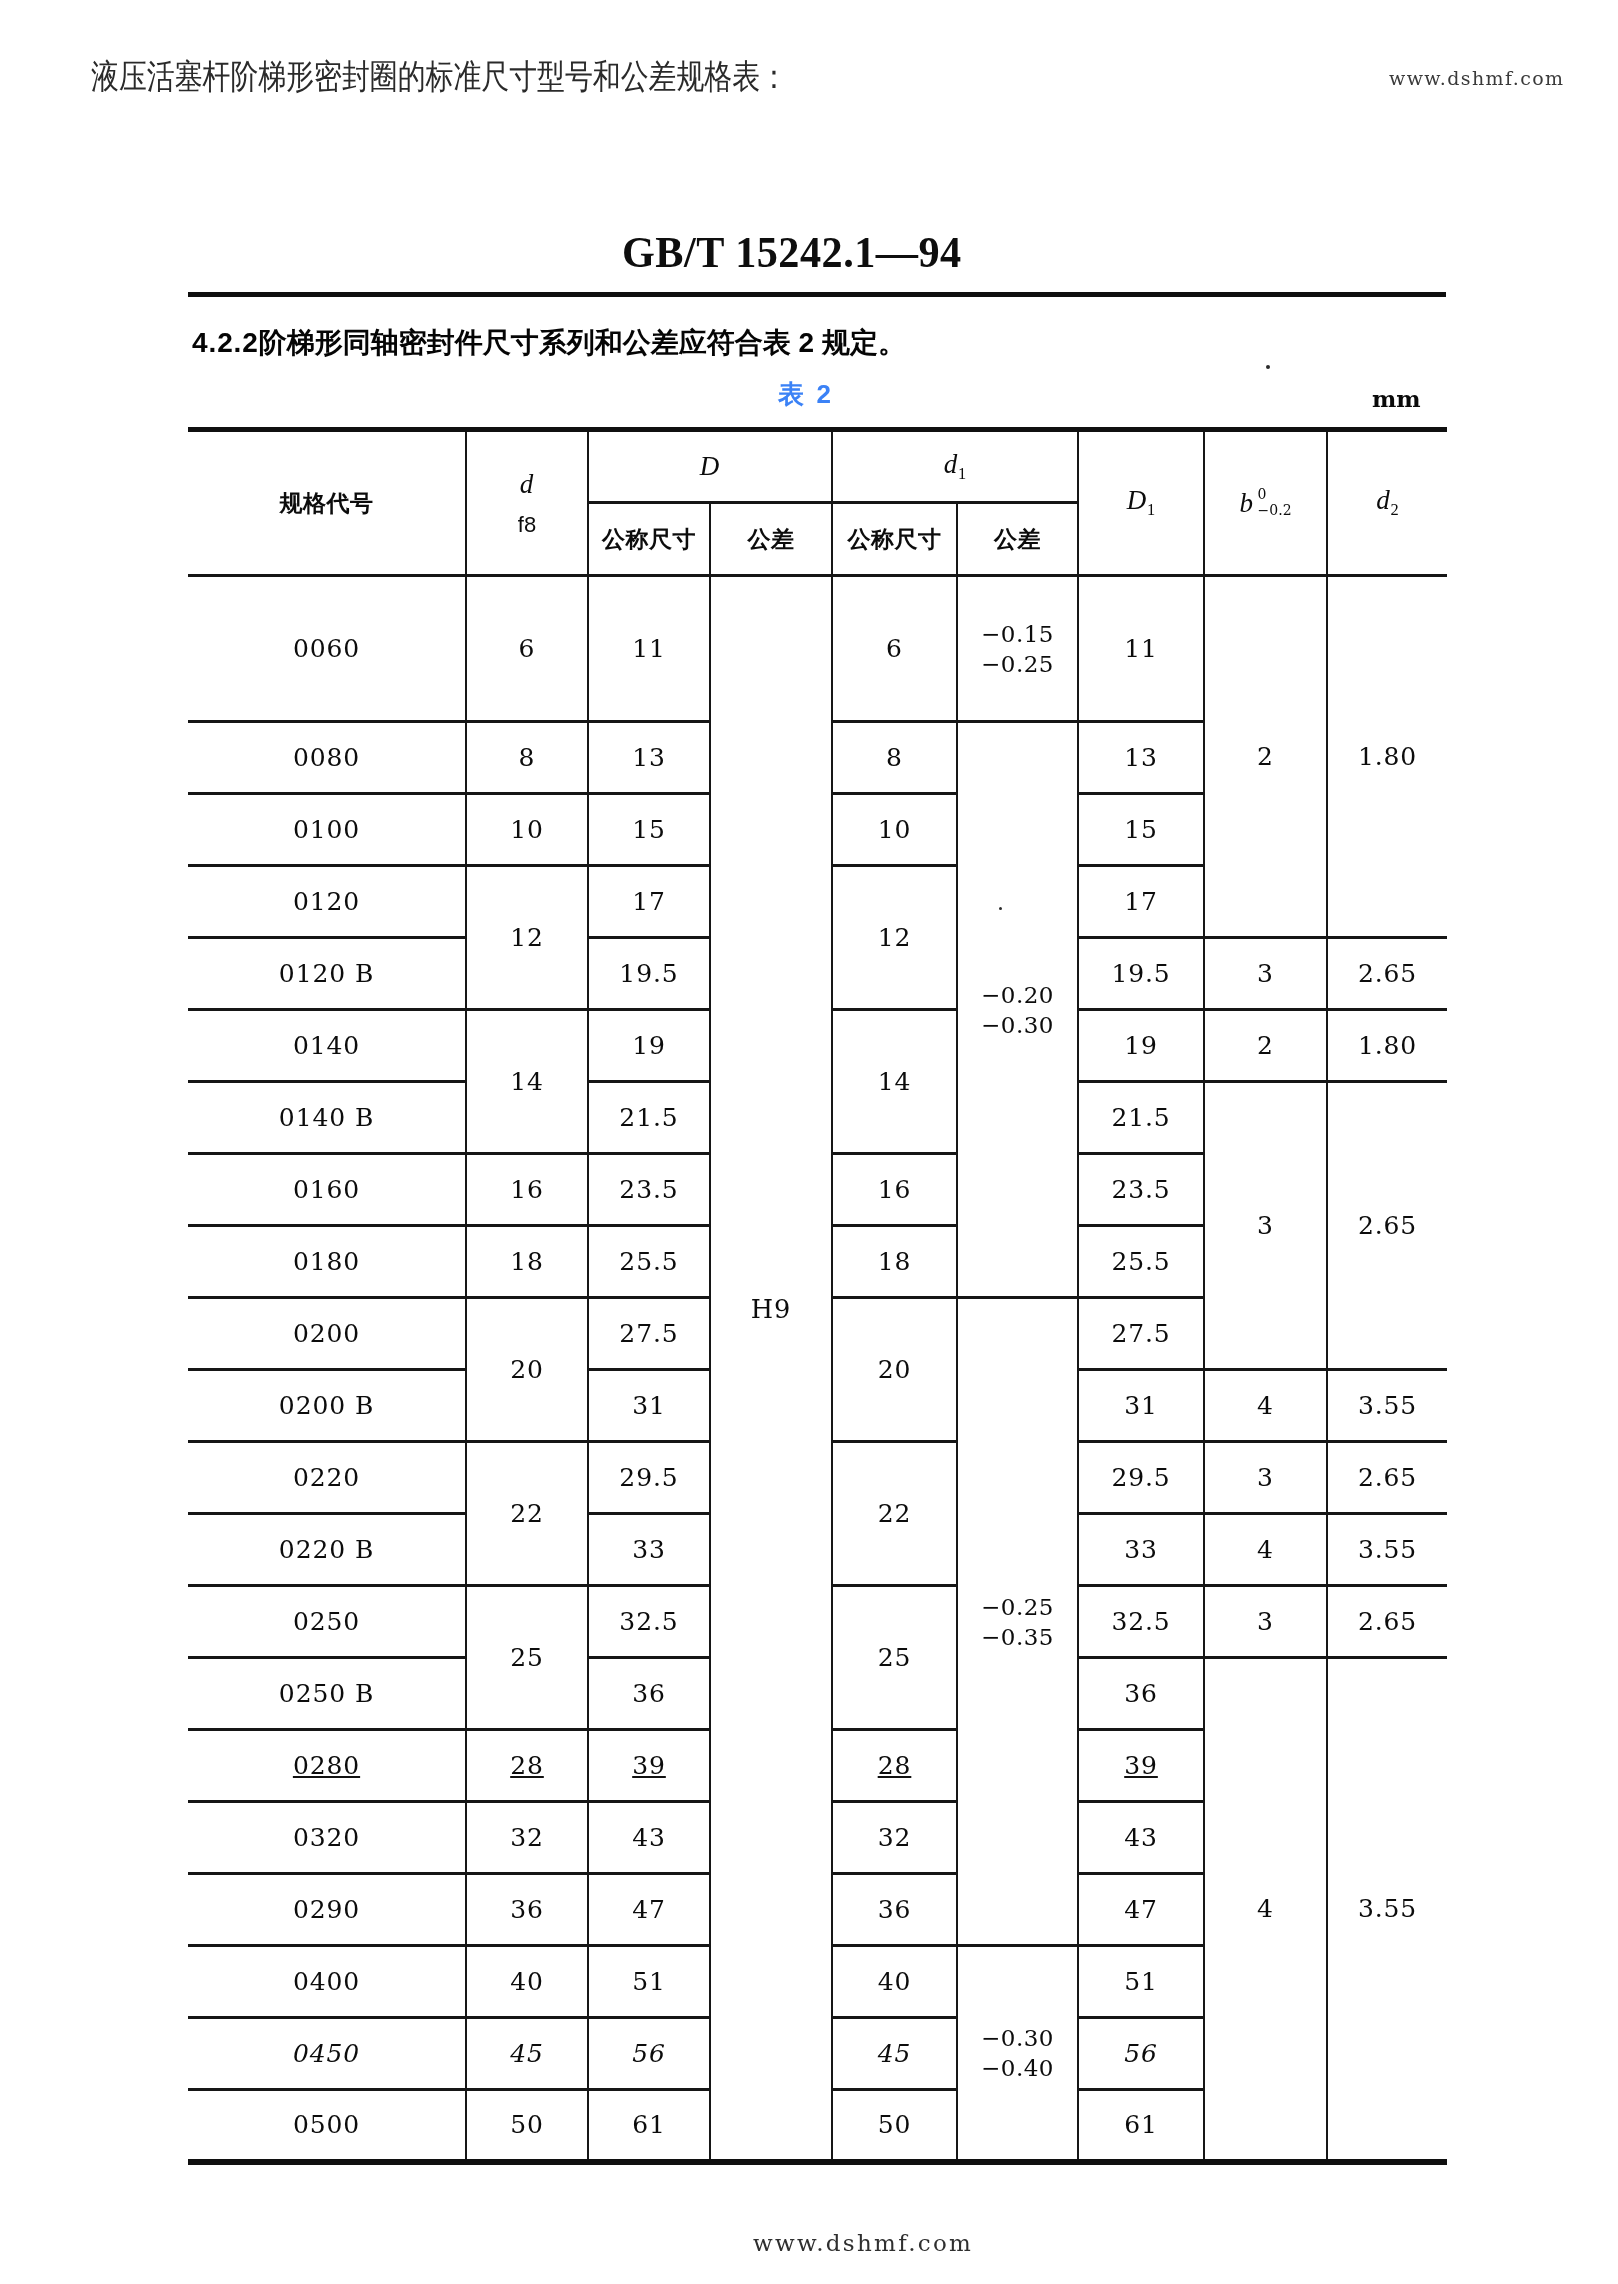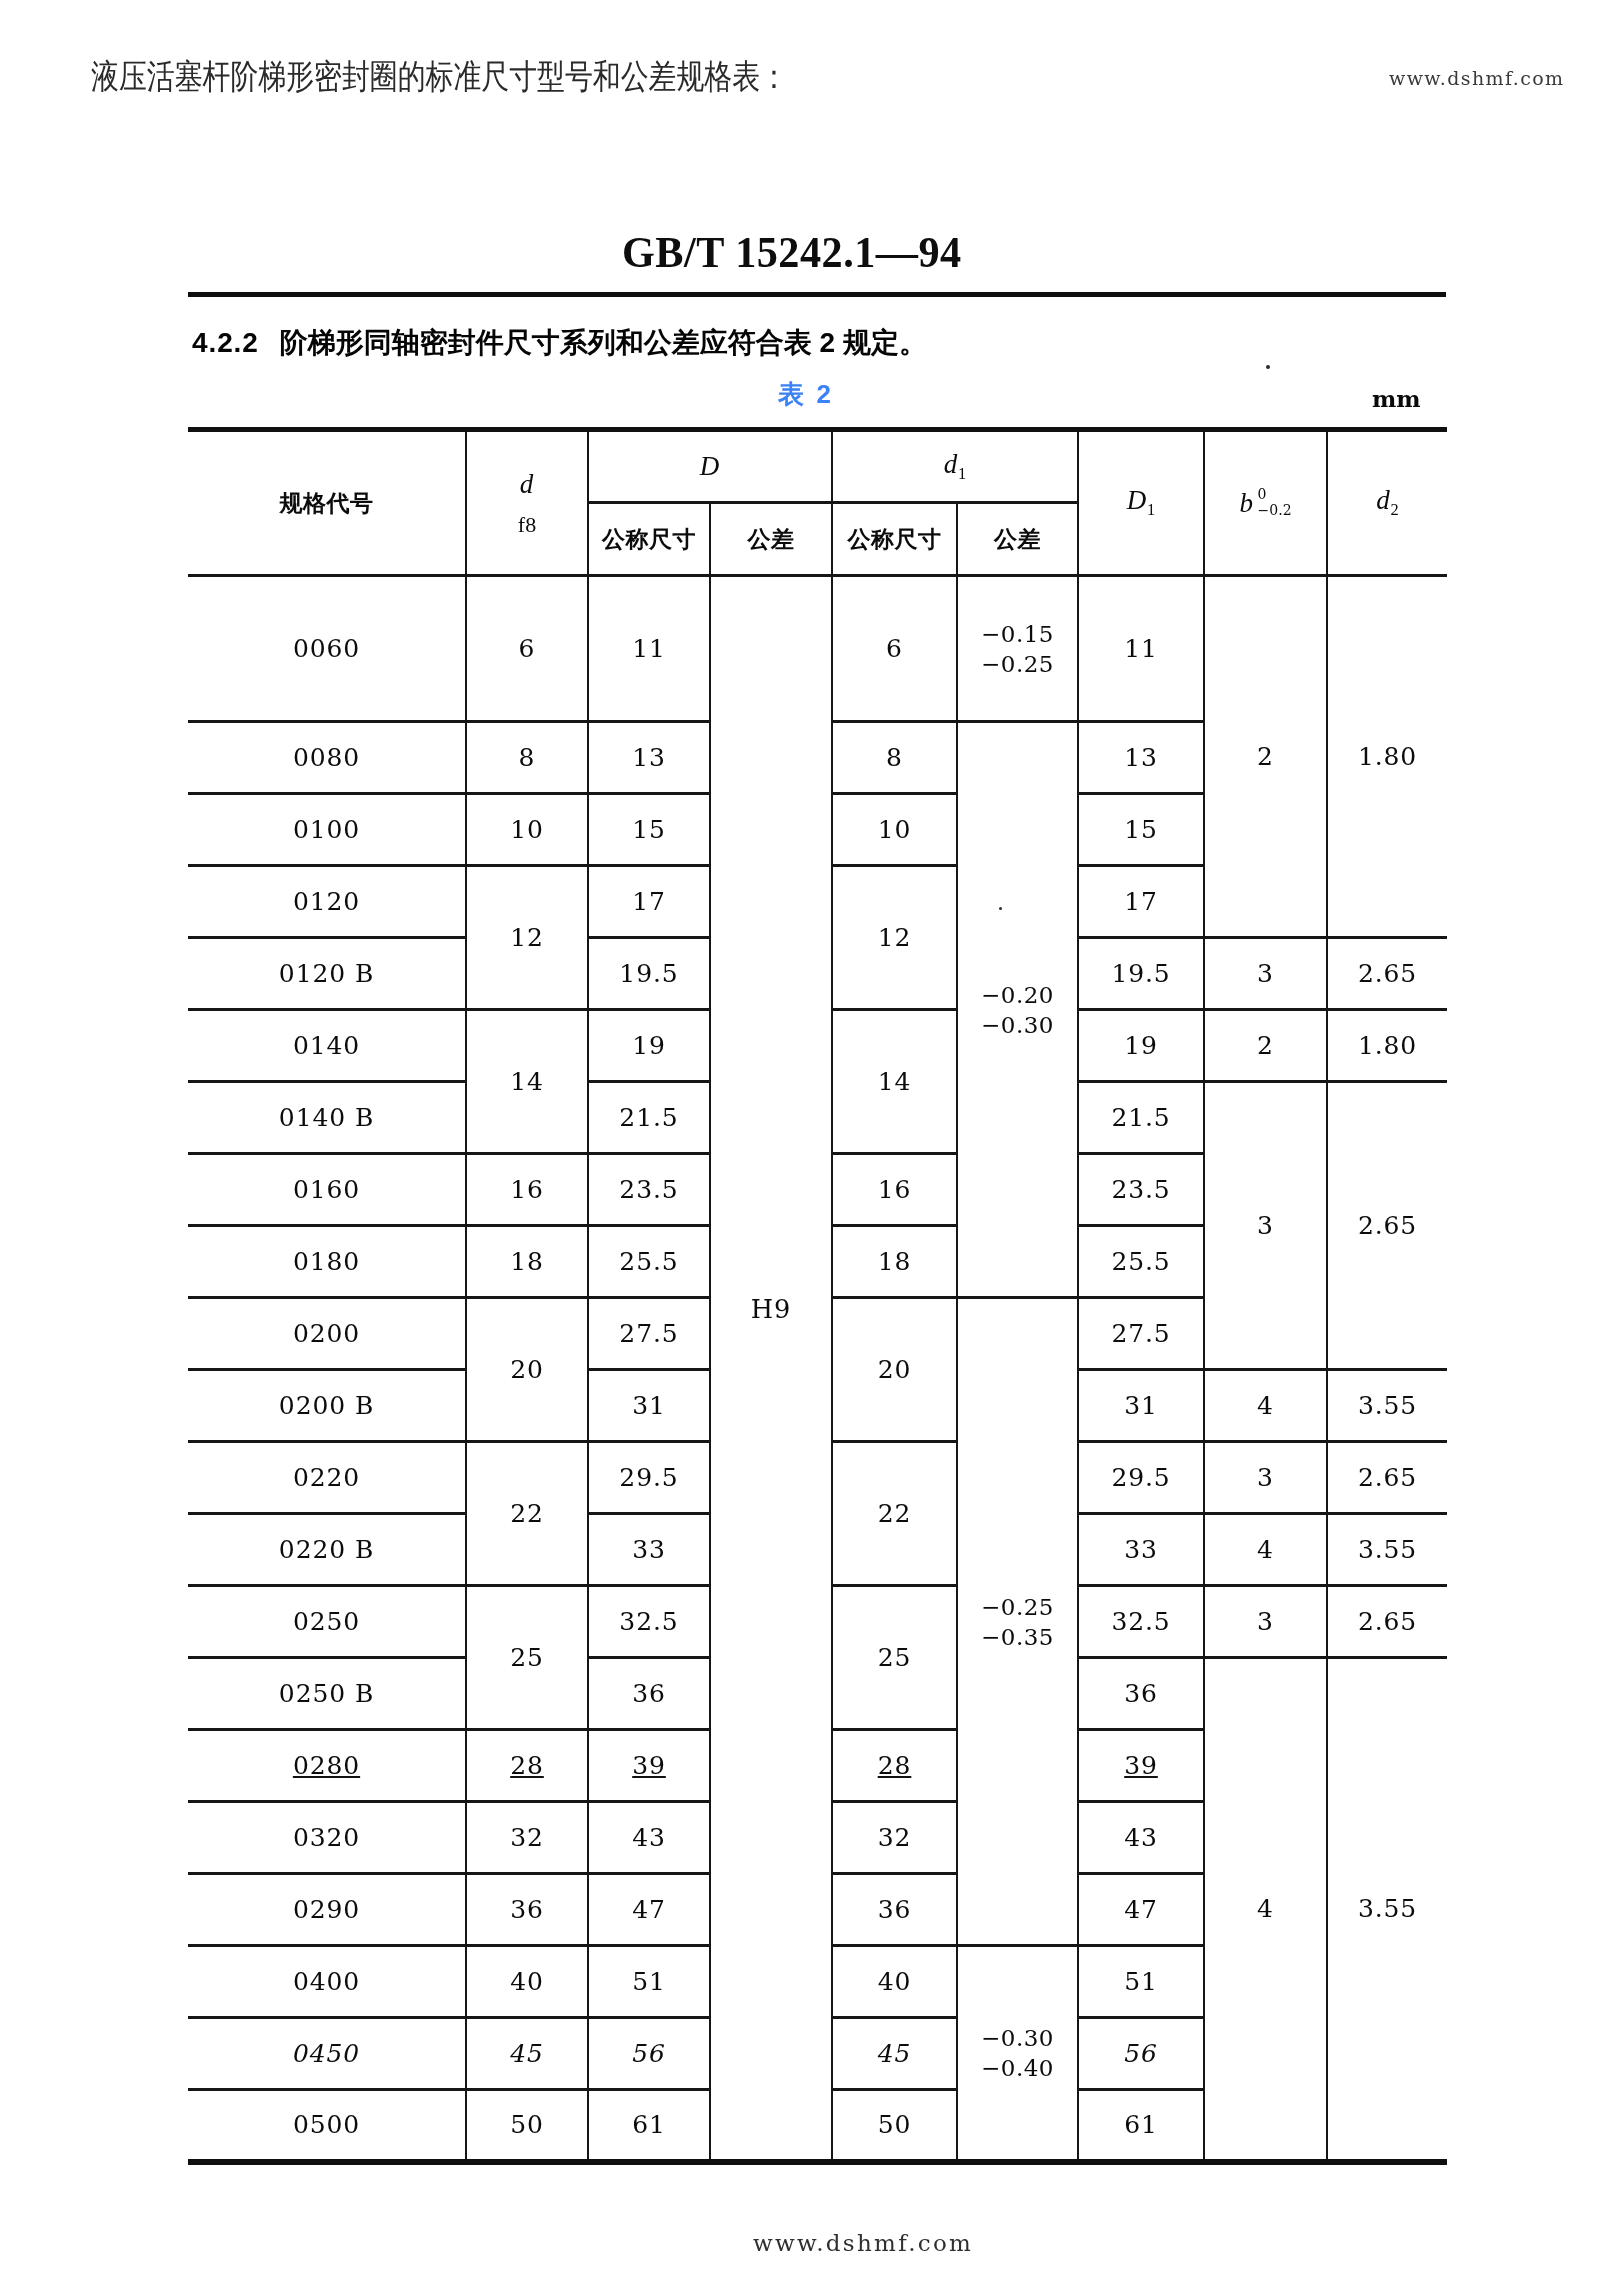--- a/index.html
+++ b/index.html
@@ -33,21 +33,21 @@
     white-space: nowrap; transform: scaleX(0.96); transform-origin: 0 0;
   }
   .header-rule {
     left: 188px; top: 292px; width: 1258px; height: 4.6px; background: #0f0f0f;
   }
   .section-line {
     left: 192px; top: 324px;
     font-family: "Liberation Sans", sans-serif;
     font-size: 28px; font-weight: 700; color: #050505; white-space: nowrap;
   }
-  .section-line .num { margin-right: 21px; letter-spacing: 0.9px; }
+  .section-line .num { letter-spacing: 0.9px; }
   .table-caption {
     left: 778px; top: 377px;
     font-family: "Liberation Sans", sans-serif;
     font-size: 26px; font-weight: 700; color: #3b82f6; letter-spacing: 2.7px;
   }
   .unit-label {
     left: 1372px; top: 385px;
     font-family: "DejaVu Serif", serif;
     font-size: 23px; font-weight: 600; color: #0a0a0a;
   }
@@ -79,21 +79,21 @@
     overflow: visible;
   }
   .dim-table .col-code { border-left: none; }
   .dim-table .col-d2  { border-right: none; }
   .dim-table th.cjk {
     font-family: "Liberation Sans", sans-serif;
     font-size: 23px; font-weight: 700; letter-spacing: 0.5px;
   }
   .math { font-style: italic; font-family: "Liberation Serif", serif; font-size: 27px; font-weight: 500; }
   .math sub { font-size: 16.4px; font-style: normal; vertical-align: -6.4px; letter-spacing: 0; }
-  .fit-line { font-size: 22px; font-family: Liberation Serif, serif; margin-top: 12px; letter-spacing: 0; }
+  .fit-line { font-size: 22px; font-family: Liberation Sans, sans-serif; margin-top: 12px; letter-spacing: 0; }
   .b-tol {
     display: inline-block; vertical-align: -2.7px; margin-left: 3.7px;
     text-align: left; line-height: 15.5px; font-size: 14px; letter-spacing: 0;
     font-family: "DejaVu Serif", serif;
   }
   .b-tol span { display: block; }
   .tol-line { line-height: 30px; font-size: 23px; letter-spacing: 0.5px; white-space: nowrap; }
   .h9-text { position: relative; top: -59px; display: inline-block; font-size: 25.6px; }
 </style>
 </head>

